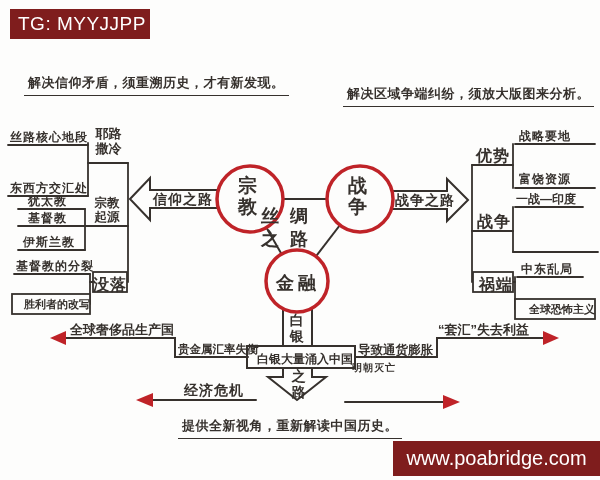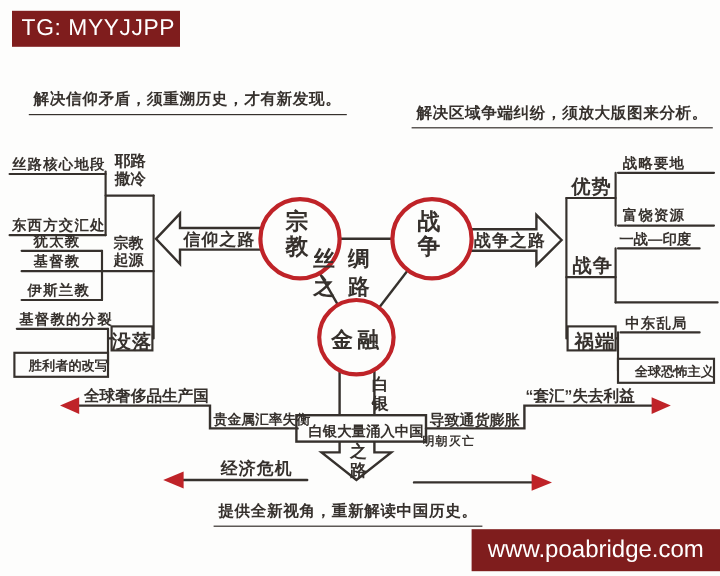--- a/index.html
+++ b/index.html
@@ -102,21 +102,21 @@
   <div class="txt note" style="left:178px;top:417px;text-align:center;">提供全新视角，重新解读中国历史。</div>
 
   <div class="txt circle-label" style="left:236px;top:176px;">宗教</div>
   <div class="txt circle-label" style="left:346px;top:176px;">战争</div>
   <div class="txt" style="left:276px;top:271px;font-size:18px;font-weight:bold;letter-spacing:4px;">金融</div>
   <div class="txt silk" style="left:261px;top:205px;">丝 绸
 之 路</div>
 
   <div class="txt arrow-label" style="left:153px;top:191px;">信仰之路</div>
   <div class="txt arrow-label" style="left:395px;top:192px;">战争之路</div>
-  <div class="txt v1" style="left:289px;top:312px;margin-left:20px;">白银</div>
+  <div class="txt v1" style="left:289px;top:312px;">白银</div>
   <div class="txt v1" style="left:291px;top:368px;">之路</div>
 
   <div class="txt leaf" style="left:10px;top:129px;">丝路核心地段</div>
   <div class="txt leaf" style="left:10px;top:180px;">东西方交汇处</div>
   <div class="txt vblock" style="left:93px;top:127px;">耶路撒冷</div>
 
   <div class="txt leaf" style="left:28px;top:193px;">犹太教</div>
   <div class="txt leaf" style="left:28px;top:210px;">基督教</div>
   <div class="txt leaf" style="left:23px;top:234px;">伊斯兰教</div>
   <div class="txt vblock" style="left:92px;top:196px;font-size:12.5px;">宗教起源</div>

